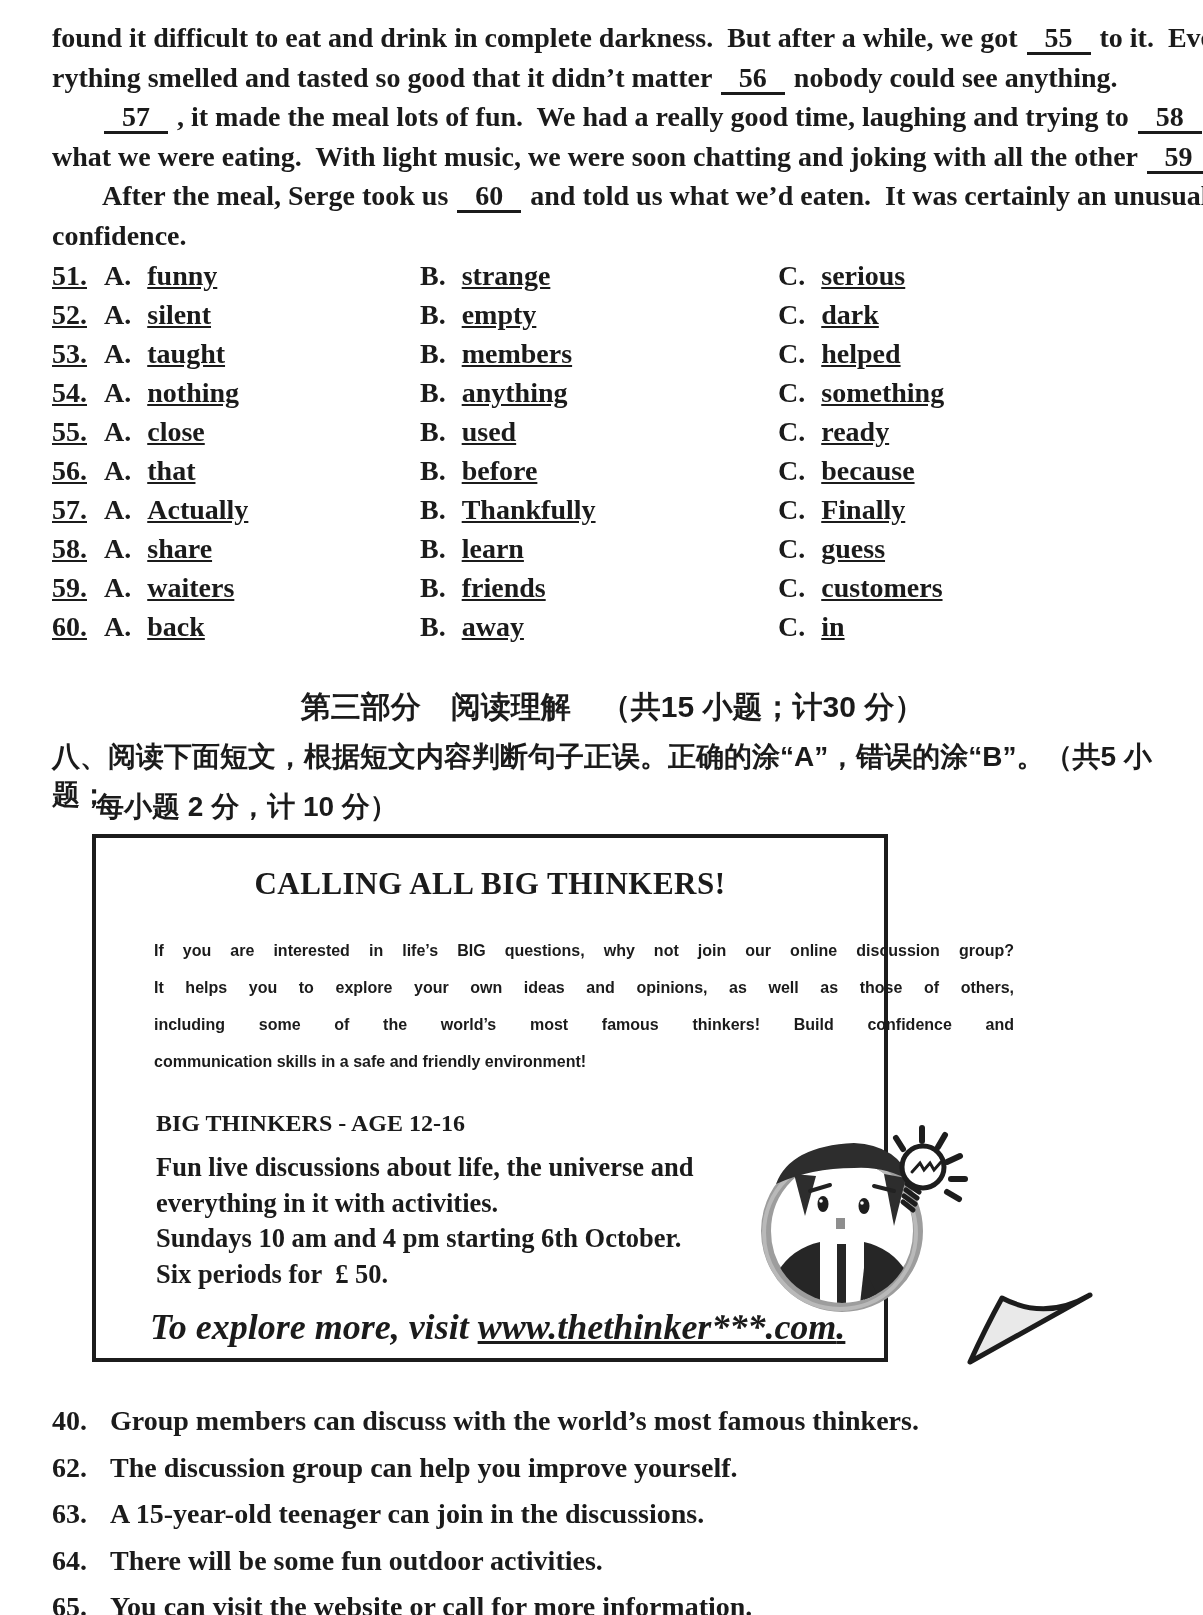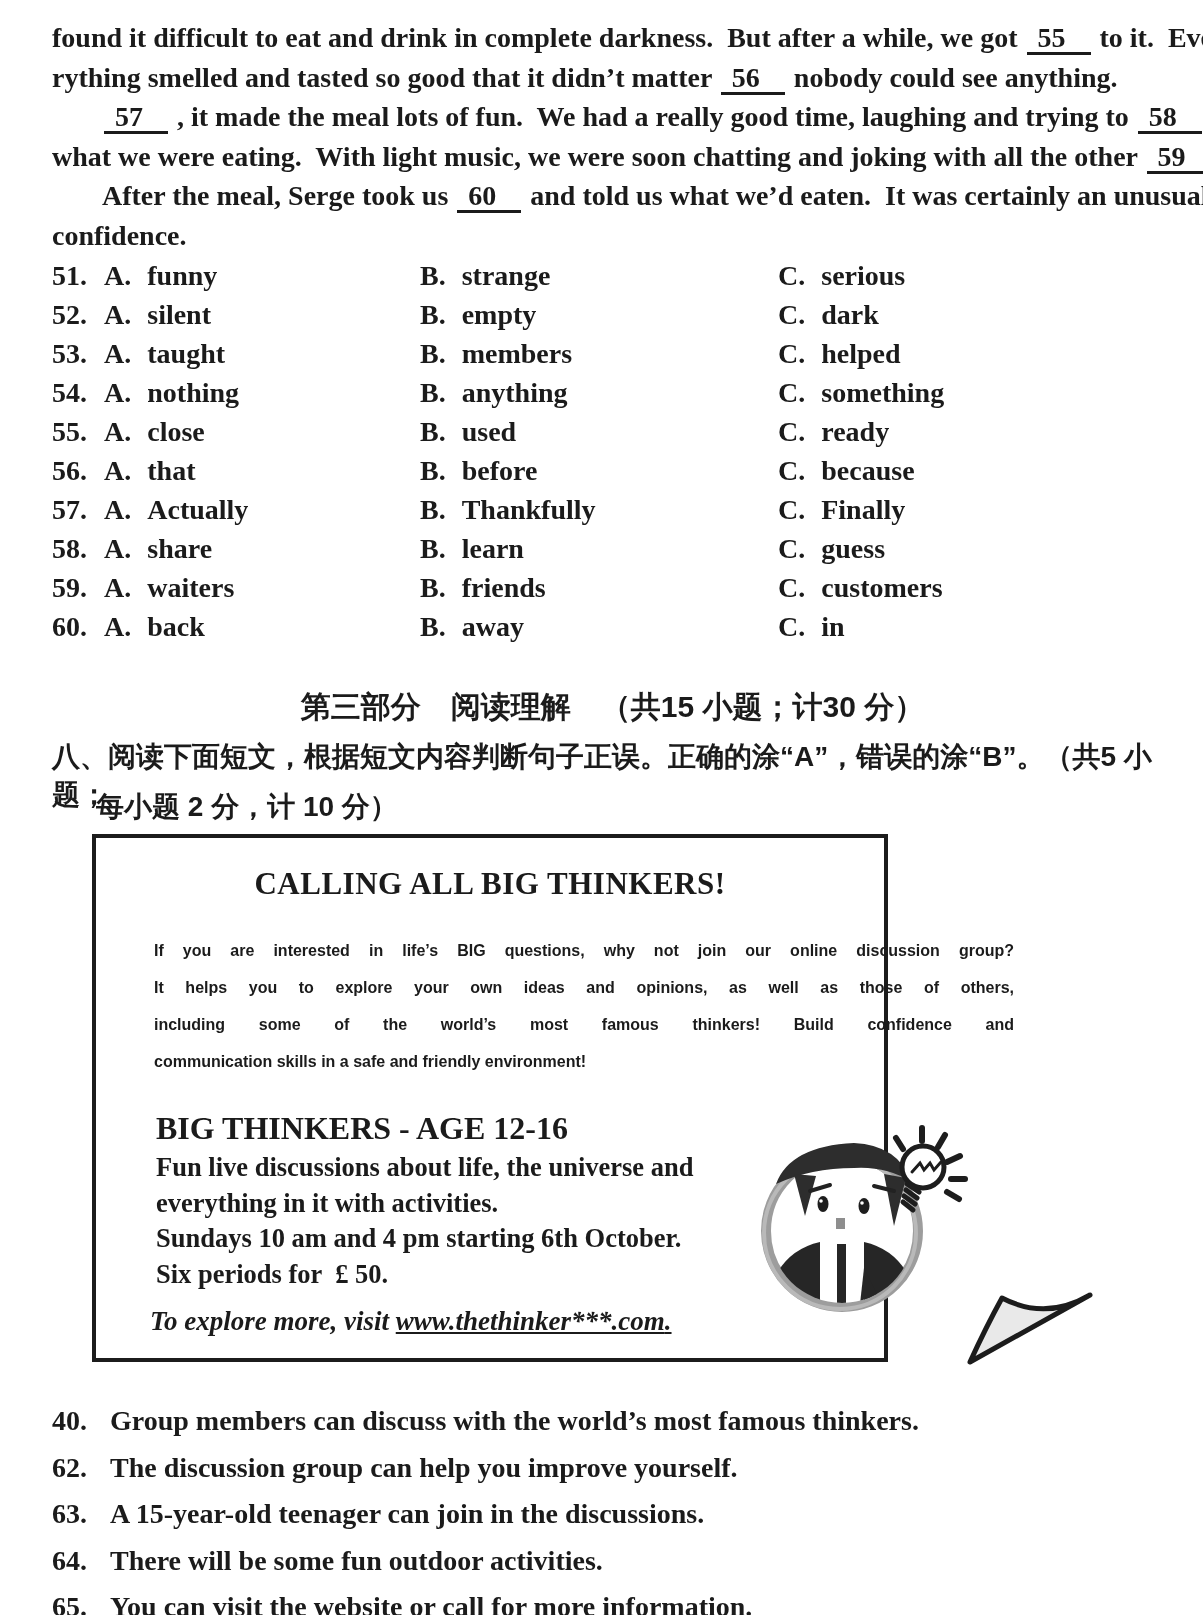--- a/index.html
+++ b/index.html
@@ -9,28 +9,28 @@
     font-family:"Liberation Serif", serif;
   }
   .page{position:absolute;inset:0;}
 
   
   .passage{position:absolute;left:52px;top:18px;width:1108px;
     font-size:28px;font-weight:600;}
   .passage .line{height:39.5px;line-height:39.5px;white-space:pre;}
   .passage .line.indent{padding-left:50px;}
   .blank{display:inline-block;border-bottom:3px solid #1b1b1b;
-    min-width:42px;padding:0 11px;margin:0 2px;
+    min-width:42px;padding:0 11px;margin:0 2px;text-align:center;
     line-height:1.05;}
 
   
   .options{position:absolute;left:52px;top:256px;width:1110px;
     font-size:28px;font-weight:600;}
   .opt-row{display:grid;grid-template-columns:52px 316px 358px 1fr;
-    height:39px;line-height:39px;}
+    height:39px;line-height:39px;text-decoration:underline;}
   .olet{display:inline-block;margin-right:16px;}
 
   
   .sec-title{position:absolute;left:0;top:676px;width:100%;margin:11px;
     text-align:center;font-family:"Liberation Sans", sans-serif;
     font-size:30px;font-weight:bold;}
   .instr{margin:0;position:absolute;font-family:"Liberation Sans", sans-serif;
     font-size:28px;font-weight:bold;}
   .instr.l1{left:52px;top:738px;}
   .instr.l2{left:96px;top:788px;text-align:right;}
@@ -38,26 +38,26 @@
   
   .ad{position:absolute;left:92px;top:834px;width:796px;height:528px;
     border:4px solid #1c1c1c;box-sizing:border-box;background:#fff;}
   .ad-head{position:absolute;left:0;top:28px;width:100%;margin:0;
     text-align:center;font-size:31px;font-weight:bold;letter-spacing:.5px;}
   .ad-intro{position:absolute;left:58px;top:94px;width:860px;
     font-family:"Liberation Sans", sans-serif;font-size:16px;font-weight:600;}
   .ad-intro .ad-line{height:37px;line-height:37px;}
   .ad-intro .ad-line.j{text-align:justify;text-align-last:justify;}
   .ad-prog-title{position:absolute;left:60px;top:272px;margin:0;
-    font-size:32px;font-weight:bold;}
+    font-size:24px;font-weight:bold;}
   .ad-prog{position:absolute;left:60px;top:312px;width:560px;
     font-size:26.5px;font-weight:700;}
   .ad-prog .ad-line{height:35.5px;line-height:35.5px;white-space:pre;}
   .ad-footer{position:absolute;left:54px;top:468px;margin:0;
-    font-size:27px;font-weight:600;font-style:italic;}
+    font-size:36px;font-weight:600;font-style:italic;}
   .ad-footer .link{text-decoration:underline;font-weight:bold;}
   .illus{position:absolute;left:640px;top:280px;overflow:visible;}
   .curl{position:absolute;left:862px;top:447px;overflow:visible;}
 
   
   .questions{position:absolute;left:52px;top:1398px;width:1110px;
     font-size:28px;font-weight:600;}
   .q-row{height:46.5px;line-height:46.5px;}
   .qnum{display:inline-block;width:58px;}
 </style>

